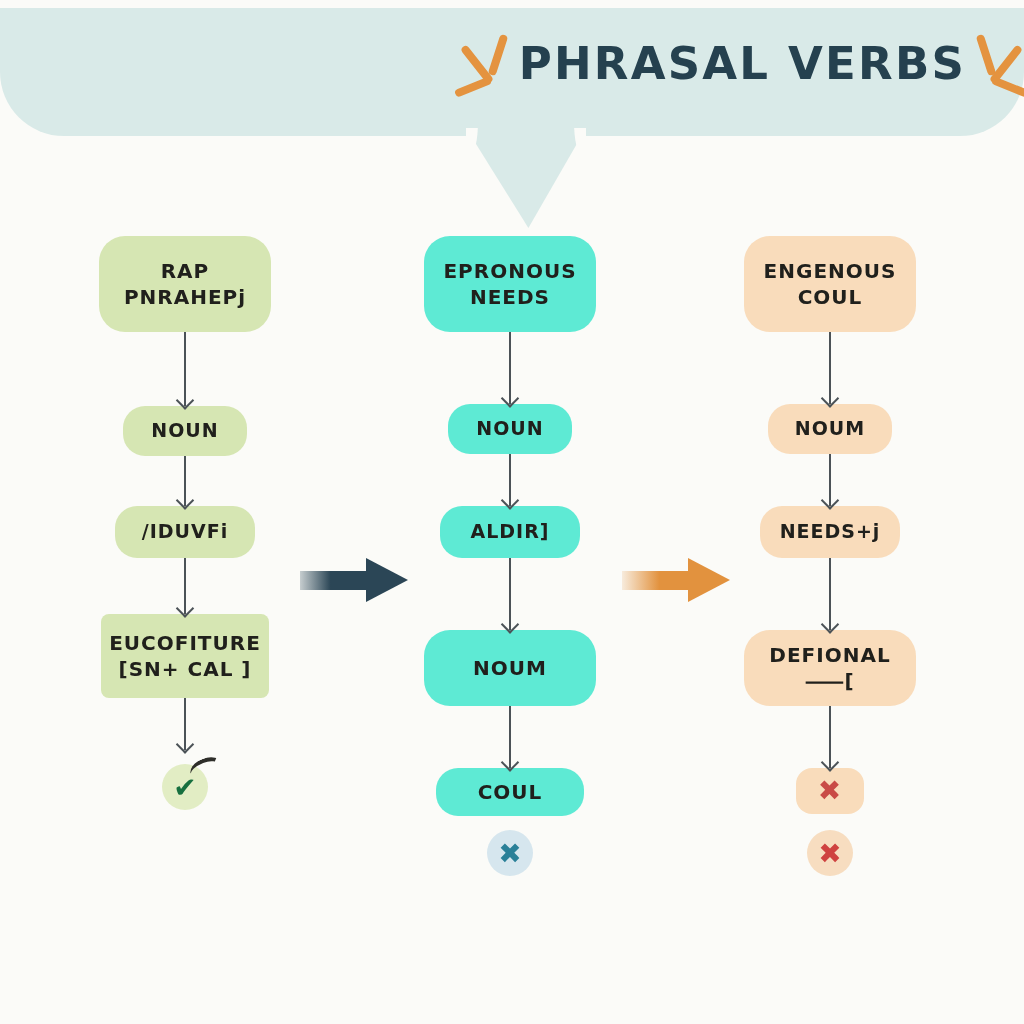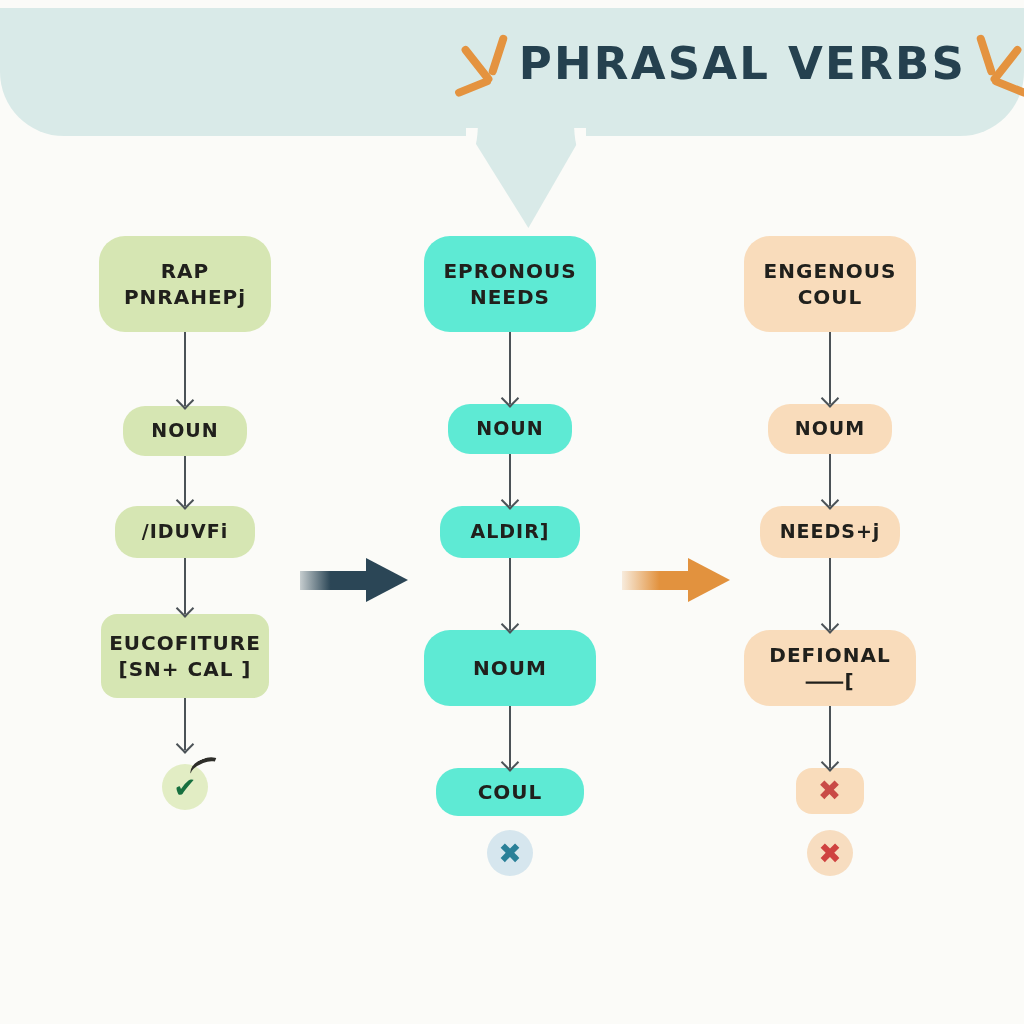--- a/index.html
+++ b/index.html
@@ -106,21 +106,21 @@
     font-family: "DejaVu Sans", sans-serif;
     font-weight: bold;
     color: #20201c;
     letter-spacing: 1px;
     line-height: 1.32;
     padding: 3px 16px;
   }
   .node.big   { border-radius: 26px; font-size: 20px; width: 172px; min-height: 96px; }
   .node.small { border-radius: 22px; font-size: 19px; width: 124px; min-height: 50px; }
   .node.mid   { border-radius: 22px; font-size: 19px; width: 140px; min-height: 52px; }
-  .node.tall  { border-radius: 16px; font-size: 20px; width: 168px; min-height: 84px; }
+  .node.tall  { border-radius: 8px; font-size: 20px; width: 168px; min-height: 84px; }
   .node.wide  { border-radius: 26px; font-size: 20px; width: 172px; min-height: 76px; }
   .node.bar   { border-radius: 22px; font-size: 20px; width: 148px; min-height: 48px; }
   .node.iconbox { border-radius: 16px; width: 68px; min-height: 46px; }
 
   .green  { background: #d6e6b3; }
   .blue   { background: #5eead4; }
   .orange { background: #f9dcbb; }
 
   
   .conn {

